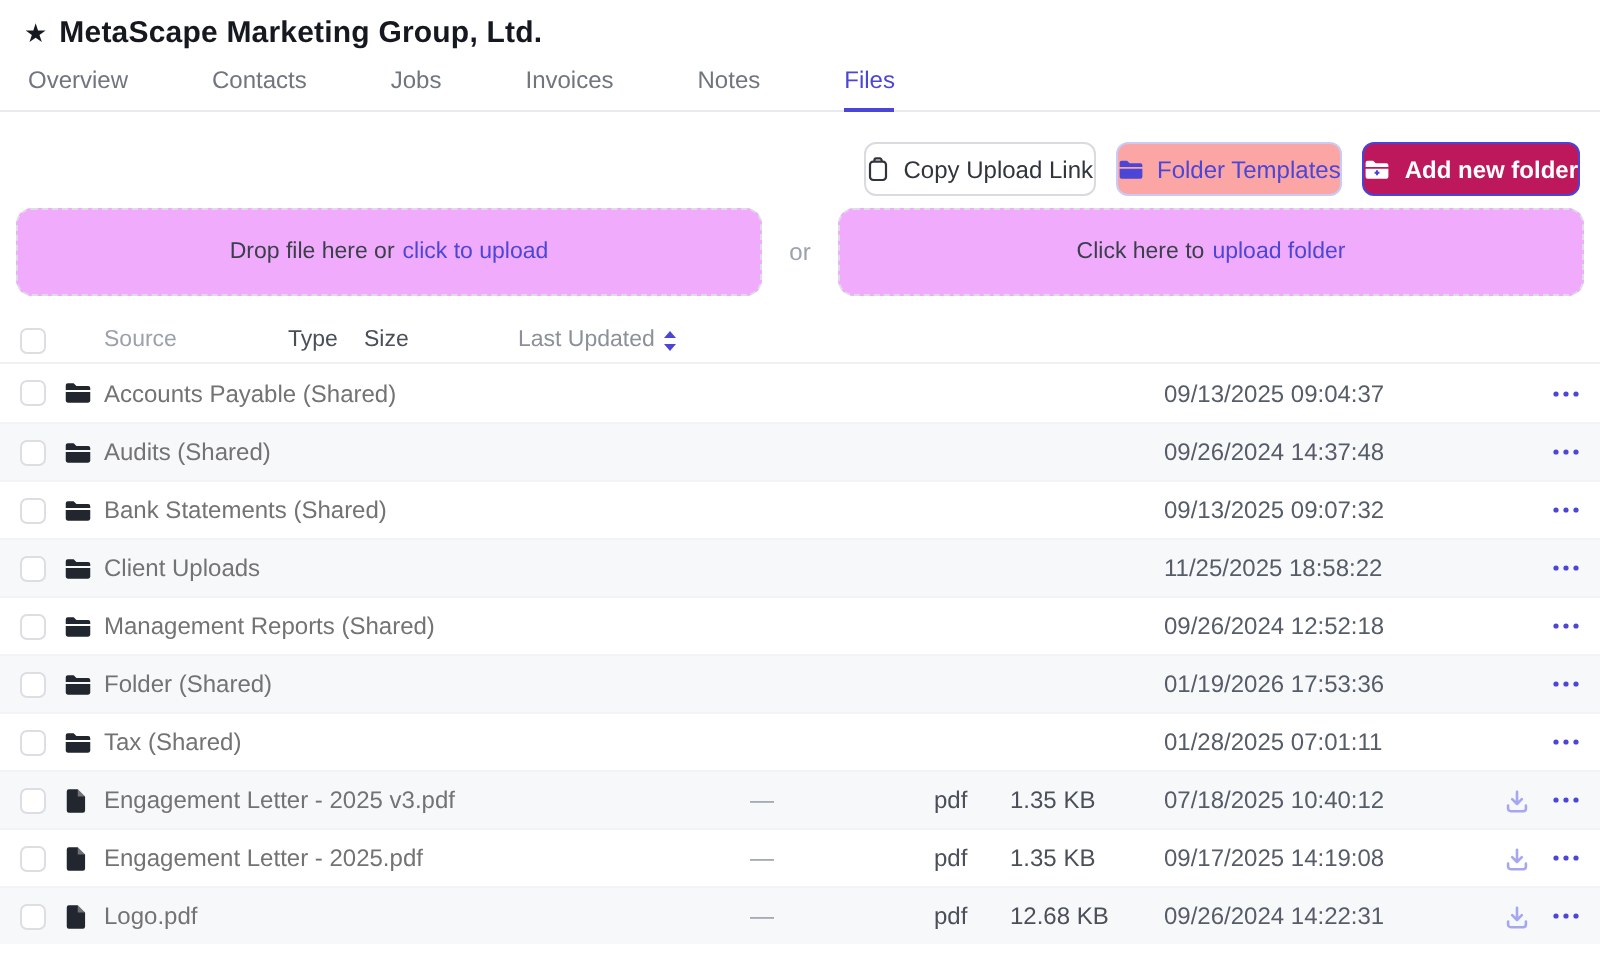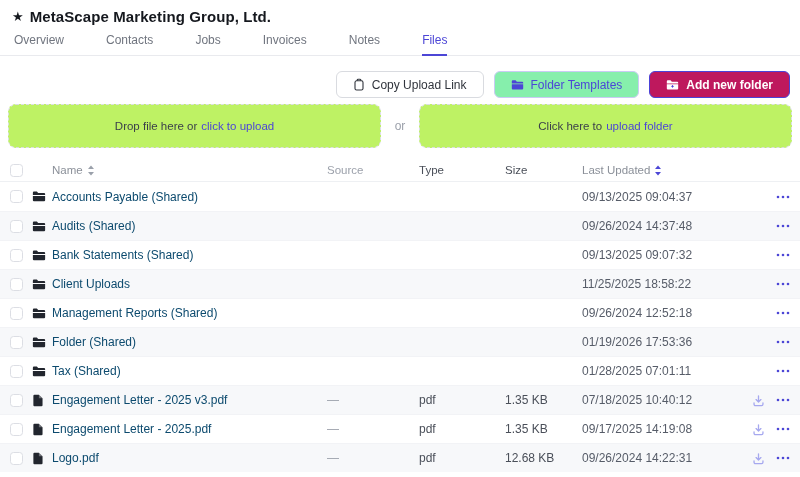--- a/index.html
+++ b/index.html
@@ -17,53 +17,53 @@
 
   
   .tab-bar { display: flex; gap: 42px; padding: 0 14px; margin-top: 9px; border-bottom: 1px solid #e9eaee; }
   .tab { font-size: 12px; color: #70757f; line-height: 12px; padding-bottom: 9px; cursor: pointer; white-space: nowrap; }
   .tab.active { color: #4c46d6; border-bottom: 2px solid #4c46d6; margin-bottom: -1px; padding-bottom: 4px; }
 
   
   .toolbar { display: flex; justify-content: flex-end; gap: 10px; padding: 15px 10px 0 10px; }
   .btn {
     height: 27px; display: inline-flex; align-items: center; gap: 7px;
-    padding: 0 16px; border-radius: 6px; font-size: 12px; cursor: pointer;
+    padding: 0 0; border-radius: 6px; font-size: 12px; cursor: pointer;
     background: #fff; border: 1px solid #d9dbe0; color: #30343c; white-space: nowrap;
   }
-  .btn-soft { border: 1px solid #c9cbf4; color: #4c46d6; background: #86efac; }
+  .btn-soft { border: 1px solid #c9cbf4; color: #4c46d6; background: #fca5a5; }
   .btn-primary { background: #be185d; border: 1px solid #4b42d8; color: #ffffff; font-weight: 700; }
   .btn svg { flex: 0 0 auto; }
 
   
   .dropzone-row { display: flex; align-items: stretch; padding: 6px 8px 0 8px; }
   .dropzone {
     flex: 1; height: 44px; border: 1.5px dashed #dcdee4; border-radius: 8px;
     display: flex; align-items: center; justify-content: center; gap: 4px;
-    font-size: 11.5px; color: #3a3f4a; cursor: pointer; background: #bef264;
+    font-size: 11.5px; color: #3a3f4a; cursor: pointer; background: #f0abfc;
   }
   .dz-link { color: #4c46d6; }
   .dz-or { width: 38px; display: flex; align-items: center; justify-content: center; color: #9ca1ab; font-size: 12px; }
 
   
   .table { margin-top: 11px; }
   .thead {
     display: flex; align-items: center; height: 23px; padding: 0 10px;
     color: #8b9099; font-size: 11.5px; border-bottom: 1px solid #eef0f3;
   }
   .trow { display: flex; align-items: center; height: 29px; padding: 0 10px; border-top: 1px solid #f2f3f6; }
   .trow:first-child { border-top: none; }
   .trow.alt { background: #f7f8fa; }
 
   .c-check { width: 22px; display: flex; align-items: center; }
   .c-icon  { width: 20px; display: flex; align-items: center; }
-  .c-name  { flex: 1; display: flex; align-items: center; gap: 5px; color: #0c4a6e; overflow: hidden; white-space: nowrap; }
+  .c-name  { flex: 1; display: flex; align-items: center; gap: 5px; color: #737373; overflow: hidden; white-space: nowrap; }
   .c-source{ width: 92px; color: #9ca1ab; }
   .c-type  { width: 38px; color: #4a4f59; }
-  .c-size  { width: 77px; color: #4a4f59; margin-left: 48px; }
+  .c-size  { width: 77px; color: #4a4f59; }
   .c-upd   { width: 152px; color: #565c68; }
   .c-act   { width: 56px; display: flex; align-items: center; justify-content: flex-end; gap: 11px; }
 
   .thead .c-name, .thead .c-upd { color: #8b9099; }
   .sort-wrap { display: inline-flex; align-items: center; gap: 4px; cursor: pointer; }
 
   .checkbox {
     width: 13px; height: 13px; border: 1.3px solid #dcdee4; border-radius: 3.5px;
     background: #fff; cursor: pointer;
   }
@@ -136,31 +136,20 @@
     <span class="dz-link">upload folder</span>
   </div>
 </div>
 
 <div class="table">
   <div class="thead">
     <div class="c-check">
         <span class="checkbox"></span>
       </div>
     <div class="c-icon"></div>
-    <div class="c-name">
-      <span class="sort-wrap">
-        <span>Name</span>
-        <span style="display:flex">
-          <svg width="8" height="11" viewBox="0 0 8 11">
-              <path d="M4 0.5 L7 4 H1 z" fill="#9aa0aa"></path>
-              <path d="M4 10.5 L1 7 H7 z" fill="#9aa0aa"></path>
-            </svg>
-        </span>
-      </span>
-    </div>
     <div class="c-source">Source</div>
     <div class="c-type">Type</div>
     <div class="c-size">Size</div>
     <div class="c-upd">
       <span class="sort-wrap">
         <span>Last Updated</span>
         <span style="display:flex">
           <svg width="8" height="11" viewBox="0 0 8 11">
               <path d="M4 0.5 L7 4 H1 z" fill="#4c46d6"></path>
               <path d="M4 10.5 L1 7 H7 z" fill="#4c46d6"></path>

